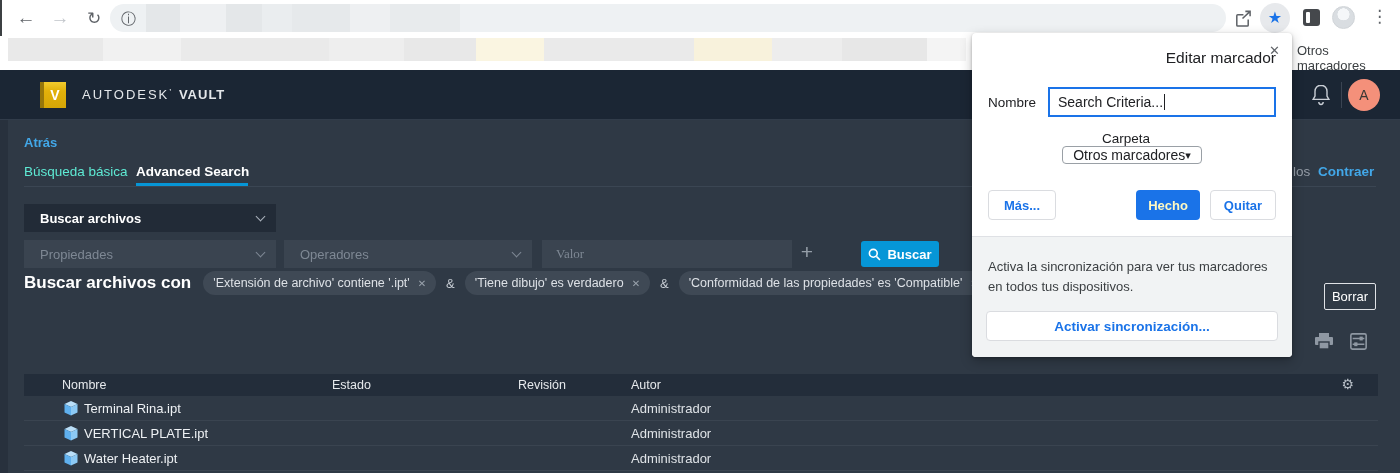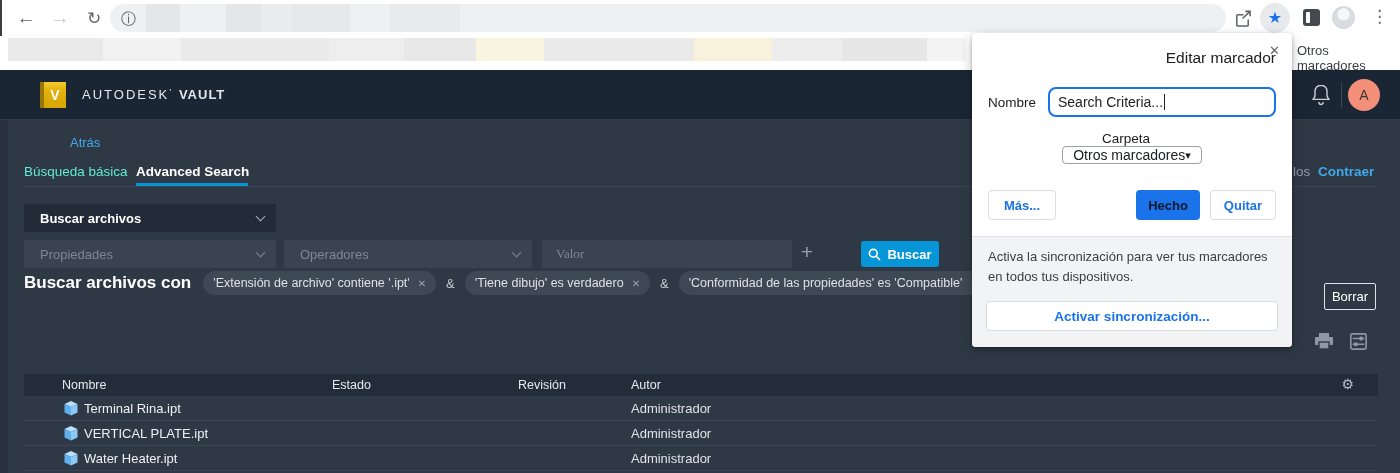--- a/index.html
+++ b/index.html
@@ -41,21 +41,21 @@
   .vbrand b { letter-spacing:1px; }
   .vmark { font-size:9px; vertical-align:top; }
   .bell { position:absolute; left:1310px; top:13px; width:22px; height:24px; }
   .vdivider { position:absolute; left:1341px; top:12px; width:1px; height:26px; background:#3a4452; }
   .vavatar { position:absolute; left:1348px; top:9px; width:32px; height:32px; border-radius:50%; background:#f4907a;
              display:flex; align-items:center; justify-content:center; color:#3a3734; font-size:14px; }
 
   
   .content { position:absolute; left:0; top:120px; width:1400px; height:353px; background:#2f3945; color:#e6e9ec; }
   .content-edge { position:absolute; left:0; top:0; width:8px; height:353px; background:#28313d; }
-  .back-link { position:absolute; left:24px; top:15px; font-size:13px; font-weight:normal; color:#42a7e8;margin-left:46px; }
+  .back-link { position:absolute; left:24px; top:15px; font-size:13px; font-weight:bold; color:#42a7e8; }
   .tab { position:absolute; top:44px; font-size:13.5px; }
   .tab-basic { left:24px; color:#5eead4; }
   .tab-adv { left:136px; color:#ffffff; font-weight:bold; }
   .tab-underline { position:absolute; left:136px; top:63px; width:112px; height:3px; background:#0696d7; }
   .tabs-border { position:absolute; left:24px; top:66px; width:1352px; height:1px; background:#3b4653; }
   .right-frag { position:absolute; left:1293px; top:44px; font-size:13.5px; color:#949ca6; }
   .collapse-link { position:absolute; left:1318px; top:44px; font-size:13.5px; font-weight:bold; color:#42a7e8; }
 
   .dd { position:absolute; height:28px; display:flex; align-items:center; justify-content:space-between; padding:0 12px 0 16px; font-size:13px; }
   .chev { width:7px; height:7px; border-right:1.6px solid currentColor; border-bottom:1.6px solid currentColor;
@@ -95,35 +95,35 @@
   .trow .fautor { position:absolute; left:607px; top:5px; color:#dfe3e7; }
 
   
   .dialog { position:absolute; left:972px; top:33px; width:320px; background:#ffffff; border-radius:4px;
             box-shadow:0 1px 3px rgba(0,0,0,.25), 0 4px 12px rgba(0,0,0,.25); z-index:50; color:#202124; }
   .dlg-close { position:absolute; right:12px; top:10px; font-size:13px; color:#5f6368; font-family:"DejaVu Sans",sans-serif; }
   .dlg-top { padding:16px 16px 16px; }
   .dlg-title { font-size:15.5px; color:#202124; margin-bottom:20px;text-align:right; }
   .dlg-row { display:flex; align-items:center; margin-bottom:14px; }
   .dlg-label { width:60px; font-size:13.5px; color:#202124; flex:0 0 auto; }
-  .dlg-input { flex:1; height:30px; border:2px solid #1a73e8; border-radius:8px; display:flex; align-items:center;
+  .dlg-input { flex:1; height:30px; border:2px solid #1a73e8; border-radius:0; display:flex; align-items:center;
                padding:0 8px; font-size:14px; color:#202124; }
   .caret-line { display:inline-block; width:1px; height:16px; background:#202124; margin-left:1px; }
   .dlg-select { flex:1; height:30px; border:1px solid #9aa0a6; border-radius:4px; display:flex; align-items:center;
                 justify-content:space-between; padding:0 10px; font-size:14px; color:#202124; }
   .dlg-caret { font-size:11px; color:#202124; font-family:"DejaVu Sans",sans-serif; }
   .dlg-row.folder { margin-bottom:26px;flex-direction:column; }
   .dlg-btns { display:flex; align-items:center; }
   .btn { height:30px; border-radius:4px; display:flex; align-items:center; justify-content:center;
          font-size:13px; font-weight:bold; }
   .btn-outline { background:#ffffff; border:1px solid #dadce0; color:#1a73e8; }
   .btn-more { width:68px; }
-  .btn-done { width:64px; background:#1a73e8; color:#0f172a; margin-left:auto;text-align:right; }
+  .btn-done { width:64px; background:#1a73e8; color:#fef9c3; margin-left:auto;text-align:right; }
   .btn-remove { width:66px; margin-left:10px; }
-  .dlg-sync { background:#f1f3f4; border-top:1px solid #dfe1e5; border-radius:0 0 4px 4px; padding:10px 14px 16px; }
+  .dlg-sync { background:#f1f3f4; border-top:1px solid #dfe1e5; border-radius:0 0 4px 4px; padding:20px 14px 16px; }
   .sync-text { font-size:13px; line-height:20px; color:#3c4043; margin-bottom:14px; padding:0 2px; }
   .sync-btn { height:30px; background:#ffffff; border:1px solid #dadce0; border-radius:4px; display:flex;
               align-items:center; justify-content:center; font-size:13.5px; font-weight:bold; color:#1a73e8; }
 </style>
 </head>
 <body>
 
 <div id="app">
 
   <div class="toolbar">

